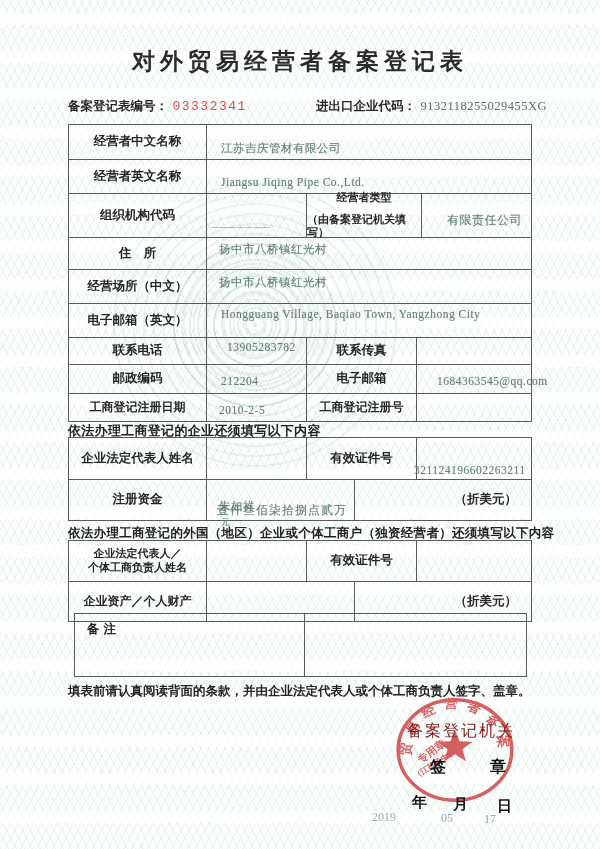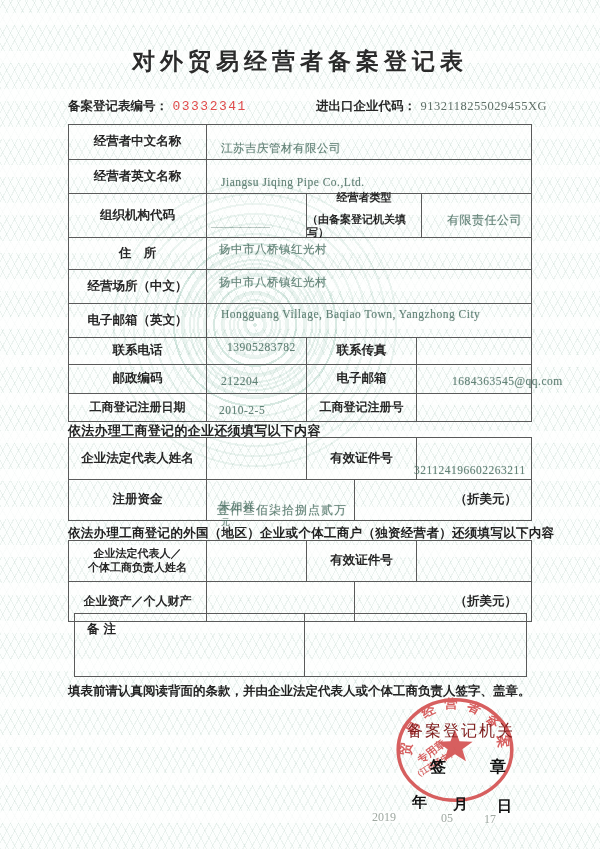--- a/index.html
+++ b/index.html
@@ -142,21 +142,21 @@
 
     <span class="v" style="left:152px;top:16px;">江苏吉庆管材有限公司</span>
     <span class="v" style="left:152px;top:51px;">Jiangsu Jiqing Pipe Co.,Ltd.</span>
     <span class="v dash" style="left:142px;top:95px;">——————</span>
     <span class="v" style="left:378px;top:87px;font-size:12px;">有限责任公司</span>
     <span class="v" style="left:150px;top:117px;">扬中市八桥镇红光村</span>
     <span class="v" style="left:150px;top:150px;">扬中市八桥镇红光村</span>
     <span class="v" style="left:152px;top:183px;">Hongguang Village, Baqiao Town, Yangzhong City</span>
     <span class="v" style="left:158px;top:216px;">13905283782</span>
     <span class="v" style="left:152px;top:250px;">212204</span>
-    <span class="v" style="left:368px;top:250px;margin-left:15px;">1684363545@qq.com</span>
+    <span class="v" style="left:368px;top:250px;">1684363545@qq.com</span>
     <span class="v" style="left:150px;top:279px;">2010-2-5</span>
   </div>
 
   <div class="sec-h" style="left:68px;top:422px;">依法办理工商登记的企业还须填写以下内容</div>
   <div class="tbl" style="left:68px;top:437px;width:462px;">
     <div class="row h41">
       <div class="cell lc w137">企业法定代表人姓名</div>
       <div class="cell w100"></div>
       <div class="cell lc w110">有效证件号</div>
       <div class="cell grow"></div>

